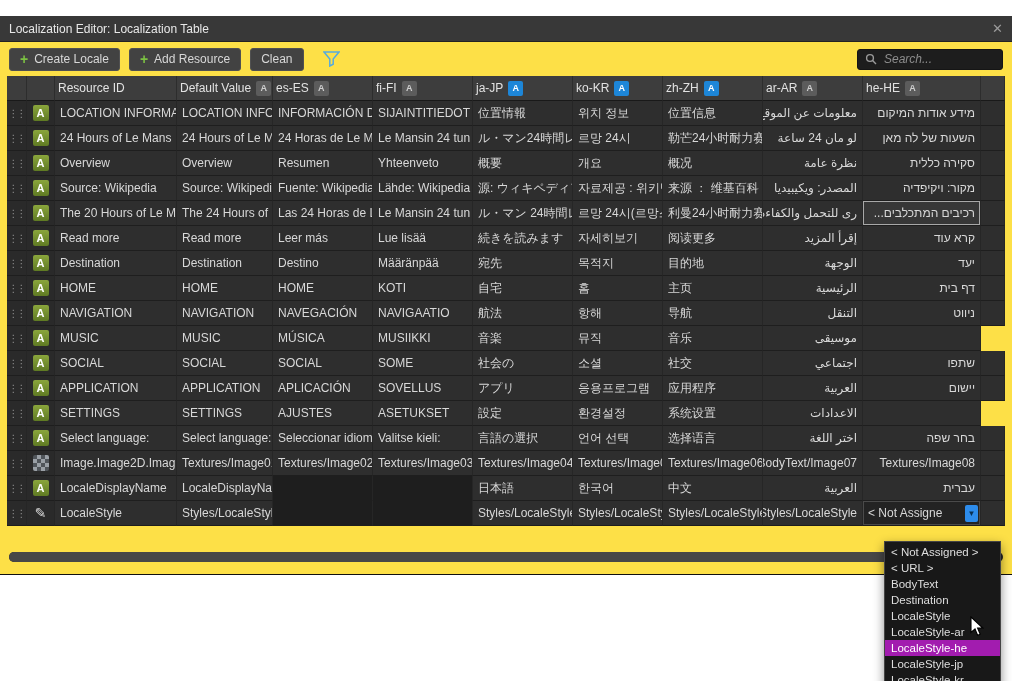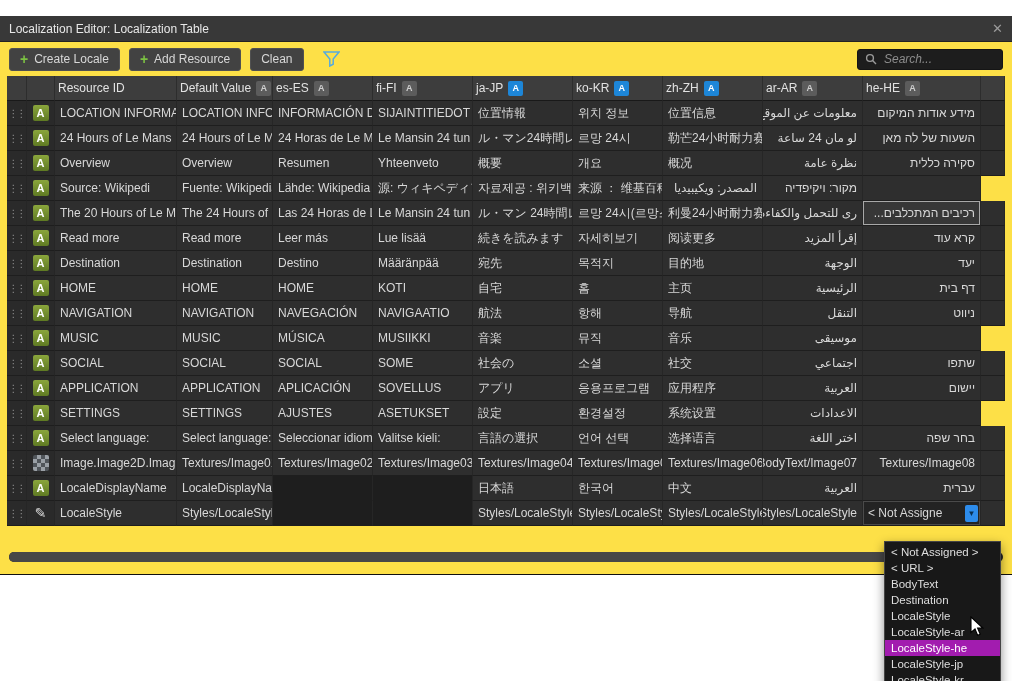--- a/index.html
+++ b/index.html
@@ -230,20 +230,21 @@
         <div class="cell">概况</div>
         <div class="cell rtl">نظرة عامة</div>
         <div class="cell rtl">סקירה כללית</div>
         <div class="cell filler"></div>
       </div>
       <div class="trow">
         <div class="cell handle">⋮⋮</div>
         <div class="cell iconcell">
           <span class="icon-a">A</span>
         </div>
+        <div class="cell">Source: Wikipedia</div>
         <div class="cell">Source: Wikipedi</div>
         <div class="cell">Fuente: Wikipedia</div>
         <div class="cell">Lähde: Wikipedia</div>
         <div class="cell">源: ウィキペディア</div>
         <div class="cell">자료제공 : 위키백</div>
         <div class="cell">来源 ： 维基百科</div>
         <div class="cell rtl">المصدر: ويكيبيديا</div>
         <div class="cell rtl">מקור: ויקיפדיה</div>
         <div class="cell filler"></div>
       </div>

